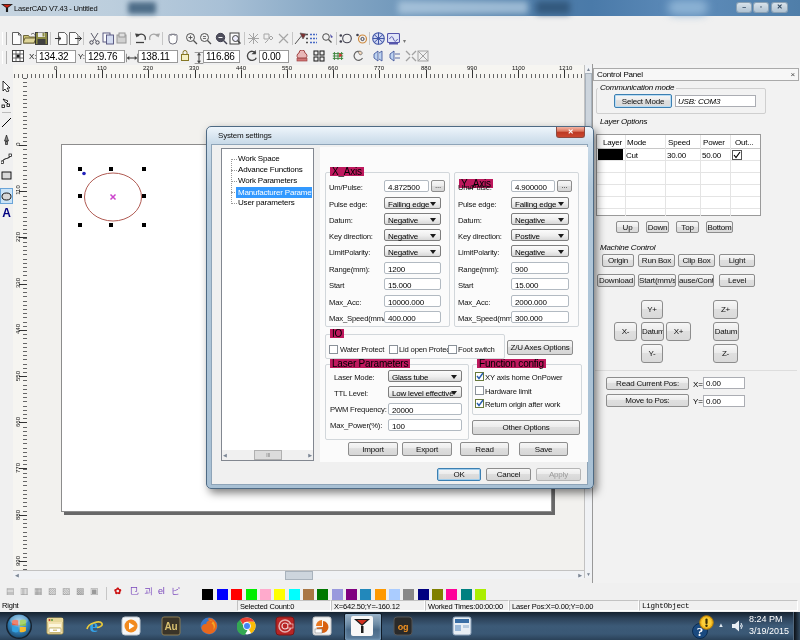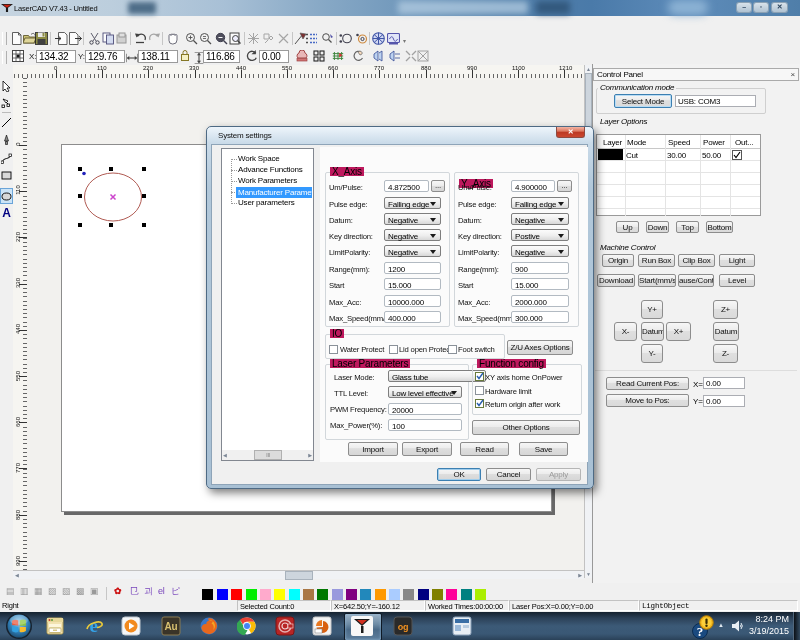--- a/index.html
+++ b/index.html
@@ -96,21 +96,21 @@
 .sw{position:absolute;top:6px;width:11px;height:11px;}
 .pic{position:absolute;top:3px;width:11px;height:11px;font-size:9px;line-height:11px;color:#999;}
 
 #statusbar{left:0;top:600px;width:800px;height:12px;background:#f0f0f0;font-size:7.5px;}
 .spanel{position:absolute;top:0px;height:11px;border:1px solid #c2c2c2;border-right-color:#fff;border-bottom-color:#fff;
   box-sizing:border-box;padding:1px 0 0 2px;background:#f0f0f0;white-space:nowrap;overflow:hidden;}
 
 #taskbar{left:0;top:612px;width:800px;height:28px;
   background:linear-gradient(#15222f,#2c4158 22%,#3c5a77 50%,#3a5875 78%,#2a4158 100%);}
 .tbicon{position:absolute;top:4px;width:20px;height:20px;border-radius:3px;}
-#clock{position:absolute;right:11px;top:1px;color:#fff;font-size:9px;text-align:right;line-height:12px;letter-spacing:0;}
+#clock{position:absolute;right:11px;top:1px;color:#fff;font-size:9px;text-align:left;line-height:12px;letter-spacing:0;}
 #showdesk{position:absolute;right:0;top:0;width:6px;height:28px;background:linear-gradient(to right,#0b1016,#31495f);border-left:1px solid #51677c;}
 </style>
 </head>
 <body>
 <div id="screen">
 
   <div id="titlebar" class="abs">
     <div class="ghost1"></div>
       <div class="ghost2"></div>
       <div class="ghost3"></div>
@@ -408,21 +408,21 @@
       <span class="sarr" style="left:2px;top:1px;">◀</span>
       <span class="sarr" style="right:2px;top:1px;">▶</span>
       <div id="hthumb"></div>
     </div>
 
   <div id="cpanel" class="abs">
     <div id="cphead">Control Panel<span style="position:absolute;right:3px;top:0;color:#444;font-size:8px;">×</span></div>
     <div class="abs" style="left:3px;top:24px;width:168px;height:24px;border:1px solid #cfcfcf;border-radius:2px;"></div>
     <span class="glabel" style="left:5px;top:19px;">Communication mode</span>
     <a class="btn" style="left:21px;top:30px;width:58px;height:14px;line-height:13px;border:1px solid #3c7fb1;box-shadow:0 0 0 1px #b7dcf5 inset;">Select Mode</a>
-    <div class="field" style="left:82px;top:31px;width:81px;height:12px;line-height:11px;">USB: COM3</div>
+    <div class="field" style="left:82px;top:31px;width:81px;height:12px;line-height:11px;font-style:italic;">USB: COM3</div>
     <span class="glabel" style="left:5px;top:53px;">Layer Options</span>
     <div class="abs" style="left:3px;top:70px;width:165px;height:82px;background:#fff;border:1px solid #9a9a9a;font-size:8px;box-sizing:border-box;" id="ltable">
       <span style="position:absolute;left:6px;top:3px;">Layer</span>
       <span style="position:absolute;left:30px;top:3px;">Mode</span>
       <span style="position:absolute;left:71px;top:3px;">Speed</span>
       <span style="position:absolute;left:106px;top:3px;">Power</span>
       <span style="position:absolute;left:138px;top:3px;">Out...</span>
       <div style="position:absolute;left:0;top:13px;width:163px;height:1px;background:#c8c8c8;"></div>
       <div style="position:absolute;left:1px;top:14px;width:25px;height:11px;background:#000;"></div>
       <span style="position:absolute;left:29px;top:16px;">Cut</span>
@@ -545,21 +545,21 @@
         <span class="dlabel" style="left:20px;top:198px;">Water Protect</span>
         <span class="cb" style="left:69px;top:198px;"></span>
         <span class="dlabel" style="left:79px;top:198px;">Lid open Protect</span>
         <span class="cb" style="left:128px;top:198px;"></span>
         <span class="dlabel" style="left:138px;top:198px;">Foot switch</span>
         <div class="dbtn" style="left:187px;top:193px;width:66px;height:15px;line-height:14px;">Z/U Axes Options</div>
 
         <div class="dgroup" style="left:5px;top:217px;width:142px;height:74px;"></div>
         <span class="dglabel" style="left:10px;top:212px;">Laser Parameters</span>
         <span class="dlabel" style="left:14px;top:226px;">Laser Mode:</span>
-        <div class="ddrop" style="left:68px;top:223px;width:98px;">Glass tube<i class="darr"></i></div>
+        <div class="ddrop" style="left:68px;top:223px;width:74px;">Glass tube<i class="darr"></i></div>
         <span class="dlabel" style="left:14px;top:242px;">TTL Level:</span>
         <div class="ddrop" style="left:68px;top:239px;width:74px;">Low level effective<i class="darr"></i></div>
         <span class="dlabel" style="left:10px;top:258px;">PWM Frequency:</span>
         <div class="dfield" style="left:68px;top:256px;width:74px;">20000</div>
         <span class="dlabel" style="left:10px;top:274px;">Max_Power(%):</span>
         <div class="dfield" style="left:68px;top:272px;width:74px;">100</div>
 
         <div class="dgroup" style="left:152px;top:217px;width:108px;height:49px;"></div>
         <span class="dglabel" style="left:157px;top:212px;">Function config</span>
         <span class="cbc" style="left:155px;top:225px;">

